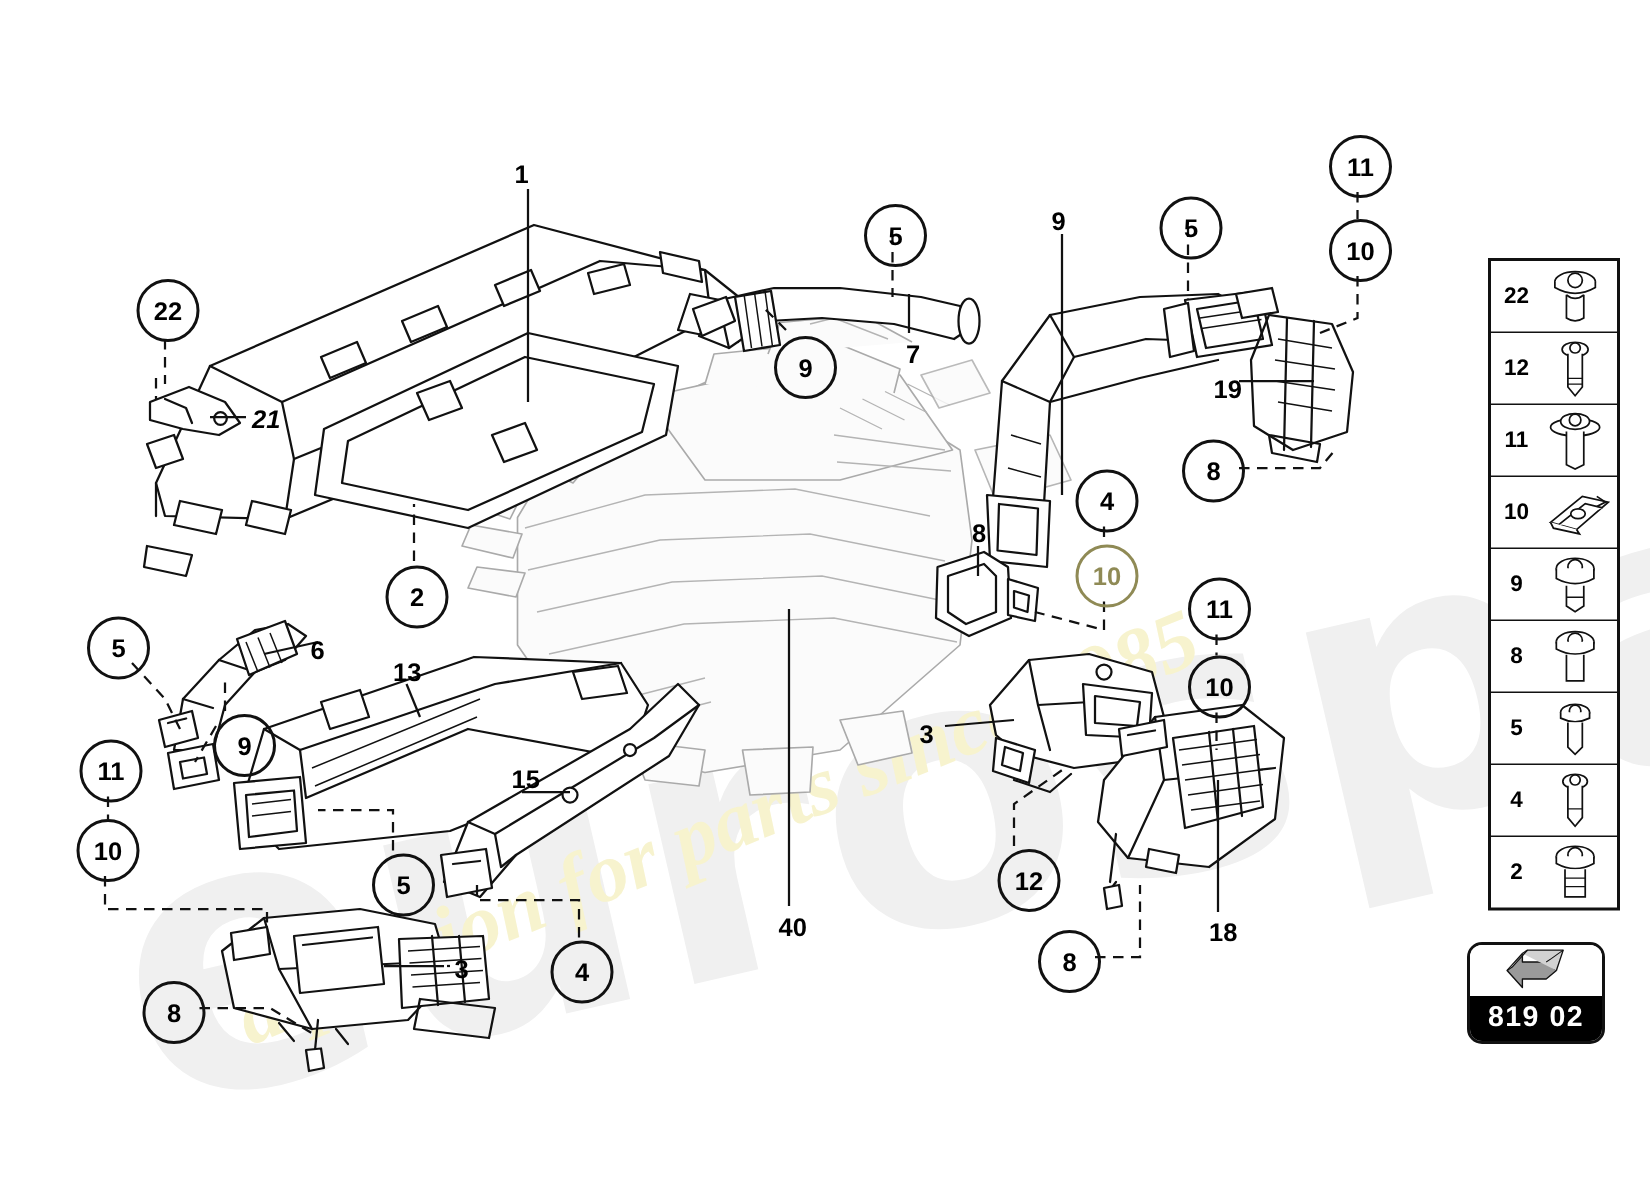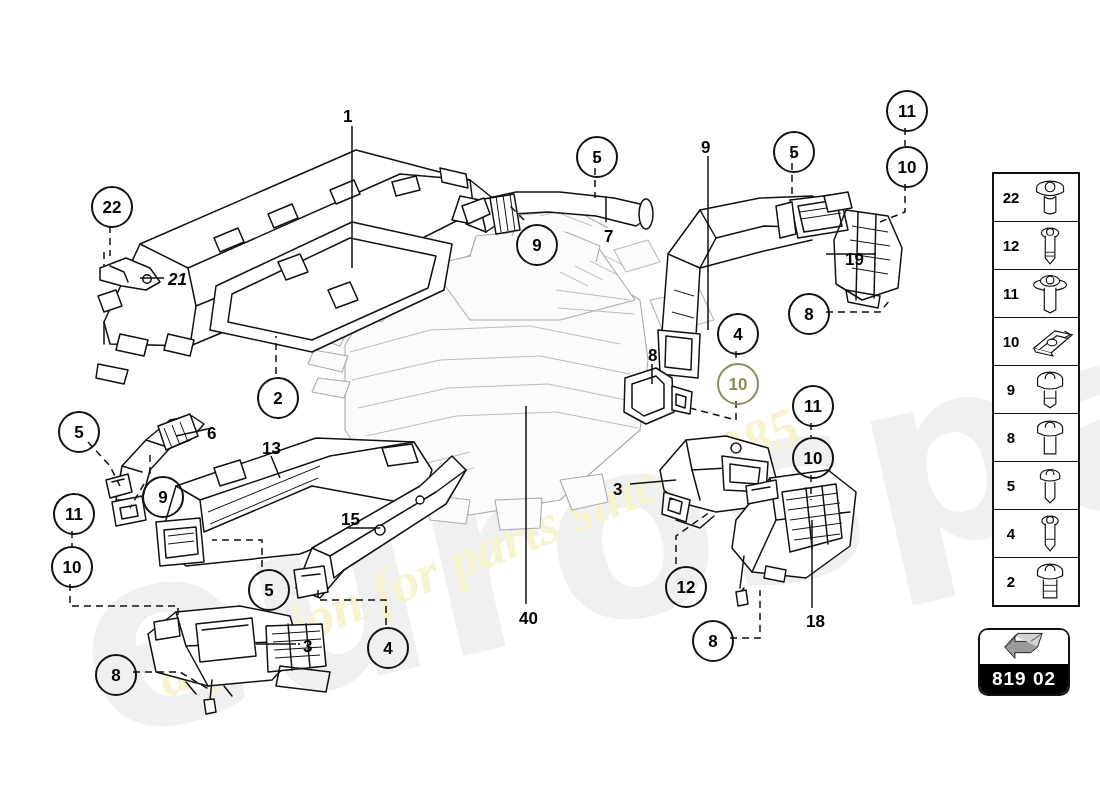--- a/index.html
+++ b/index.html
@@ -390,21 +390,21 @@
   <div class="plainlabel" style="left:343px;top:108px;">1</div>
   <div class="plainlabel" style="left:613px;top:481px;">3</div>
   <div class="plainlabel" style="left:207px;top:425px;">6</div>
   <div class="plainlabel" style="left:604px;top:228px;">7</div>
   <div class="plainlabel" style="left:262px;top:440px;">13</div>
   <div class="plainlabel" style="left:701px;top:139px;">9</div>
   <div class="plainlabel" style="left:341px;top:511px;">15</div>
   <div class="plainlabel" style="left:648px;top:347px;">8</div>
   <div class="plainlabel" style="left:303px;top:638px;">3</div>
   <div class="plainlabel" style="left:806px;top:613px;">18</div>
-  <div class="plainlabel" style="left:845px;top:251px;">19</div>
+  <div class="plainlabel" style="left:809px;top:251px;">19</div>
   <div class="plainlabel" style="left:519px;top:610px;">40</div>
   <div class="plainlabel" style="left:168px;top:271px;font-style:italic;">21</div>
 
   <div id="legend">
 
     <div class="lg-row">
       <div class="lg-num">22</div>
       <div class="lg-art">
         <svg viewBox="0 0 54 46">
             <g fill="#fff" stroke="#111" stroke-width="1.2">

